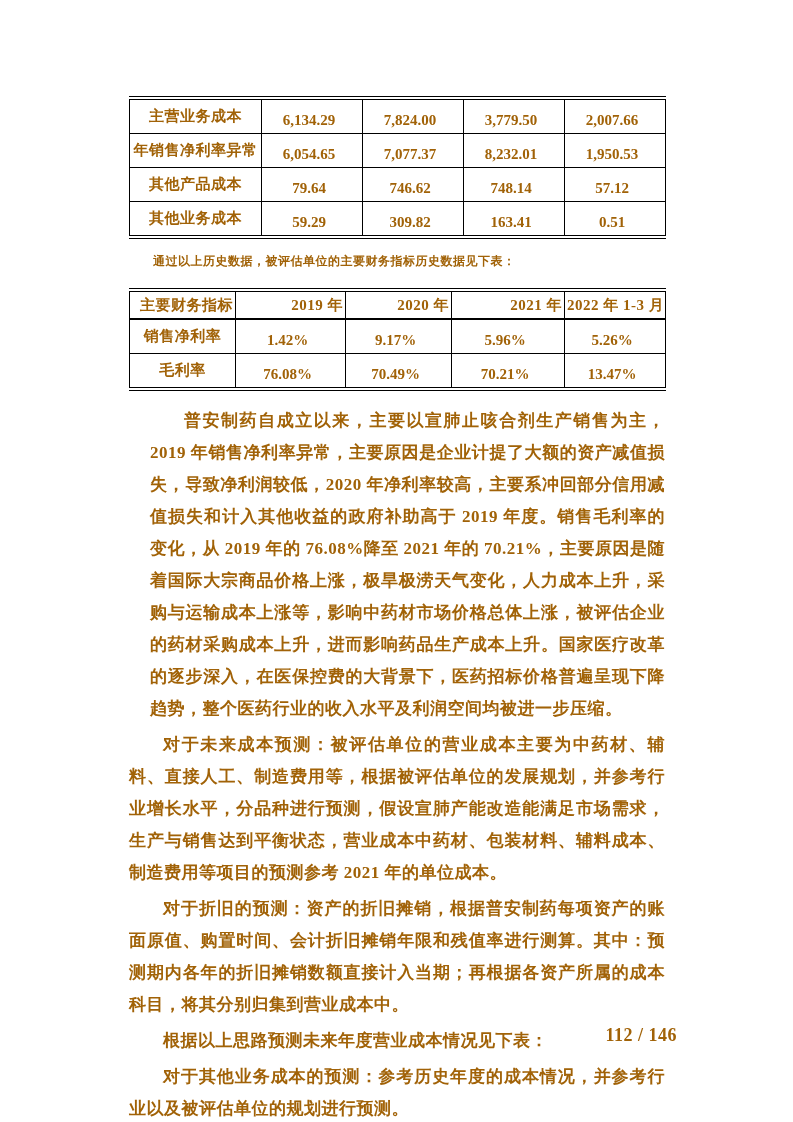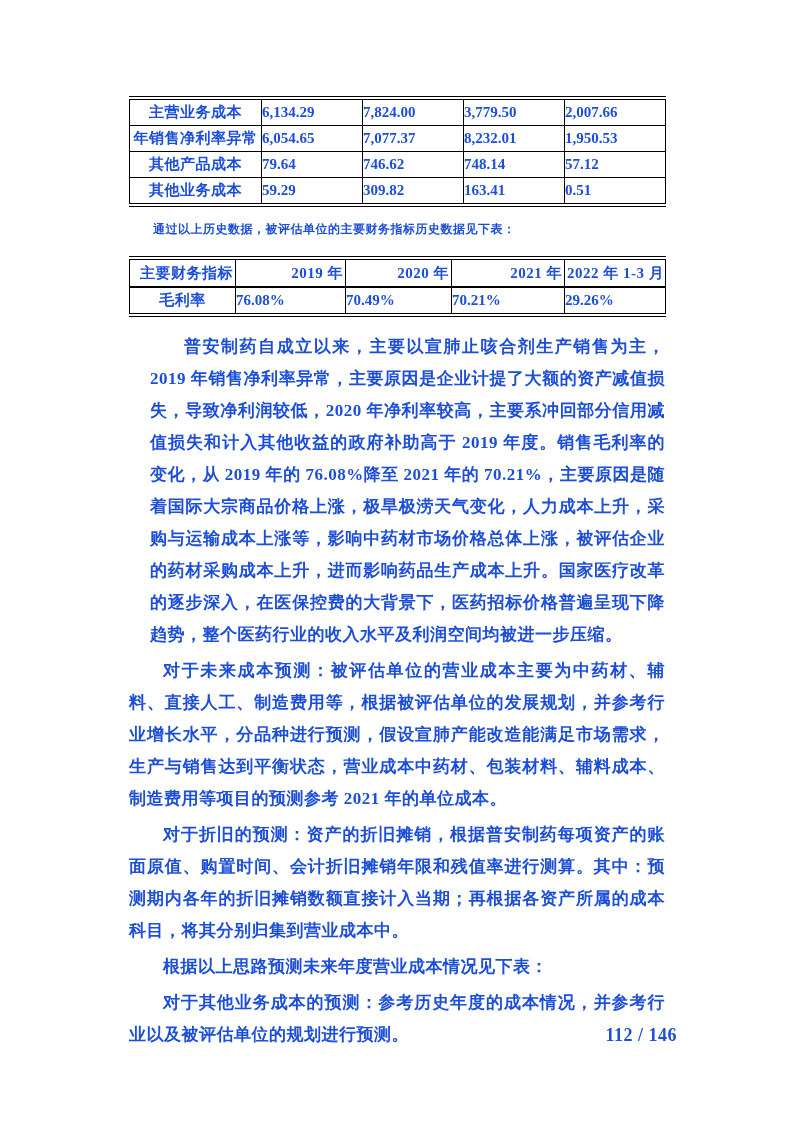--- a/index.html
+++ b/index.html
@@ -5,21 +5,21 @@
   html, body {
     margin: 0;
     padding: 0;
     background: #ffffff;
   }
   .page {
     position: relative;
     width: 793px;
     height: 1122px;
     background: #ffffff;
-    color: #1d4ed8;
+    color: #a16207;
     font-family: "Liberation Serif", "DejaVu Serif", serif;
     overflow: hidden;
   }
   .content {
     position: absolute;
     left: 129px;
     top: 96px;
     width: 536px;
   }
   
@@ -28,22 +28,22 @@
     table-layout: fixed;
     width: 536px;
     font-size: 15px;
     font-weight: bold;
     border-top: 4px double #000;
     border-bottom: 4px double #000;
   }
   .tbl td, .tbl th {
     border: 1px solid #000;
     height: 25px;
-    padding: 0 6px 0 0;
-    text-align: left;
+    padding: 8px 6px 0 0;
+    text-align: center;
     white-space: nowrap;
     overflow: hidden;
     font-weight: bold;
   }
   .tbl td:first-child {
     text-align: center;
     padding: 0 2px;
     letter-spacing: 0.5px;
   }
   .tbl th {
@@ -148,25 +148,32 @@
         <tr>
             <th>主要财务指标</th>
             <th>2019 年</th>
             <th>2020 年</th>
             <th>2021 年</th>
             <th>2022 年 1-3 月</th>
           </tr>
       </thead>
       <tbody>
           <tr>
+            <td>销售净利率</td>
+            <td>1.42%</td>
+            <td>9.17%</td>
+            <td>5.96%</td>
+            <td>5.26%</td>
+          </tr>
+          <tr>
             <td>毛利率</td>
             <td>76.08%</td>
             <td>70.49%</td>
             <td>70.21%</td>
-            <td>29.26%</td>
+            <td>13.47%</td>
           </tr>
         </tbody>
     </table>
 
     <p class="body-p first">普安制药自成立以来，主要以宣肺止咳合剂生产销售为主，2019 年销售净利率异常，主要原因是企业计提了大额的资产减值损失，导致净利润较低，2020 年净利率较高，主要系冲回部分信用减值损失和计入其他收益的政府补助高于 2019 年度。销售毛利率的变化，从 2019 年的 76.08%降至 2021 年的 70.21%，主要原因是随着国际大宗商品价格上涨，极旱极涝天气变化，人力成本上升，采购与运输成本上涨等，影响中药材市场价格总体上涨，被评估企业的药材采购成本上升，进而影响药品生产成本上升。国家医疗改革的逐步深入，在医保控费的大背景下，医药招标价格普遍呈现下降趋势，整个医药行业的收入水平及利润空间均被进一步压缩。</p>
 
     <p class="body-p">对于未来成本预测：被评估单位的营业成本主要为中药材、辅料、直接人工、制造费用等，根据被评估单位的发展规划，并参考行业增长水平，分品种进行预测，假设宣肺产能改造能满足市场需求，生产与销售达到平衡状态，营业成本中药材、包装材料、辅料成本、制造费用等项目的预测参考 2021 年的单位成本。</p>
 
     <p class="body-p">对于折旧的预测：资产的折旧摊销，根据普安制药每项资产的账面原值、购置时间、会计折旧摊销年限和残值率进行测算。其中：预测期内各年的折旧摊销数额直接计入当期；再根据各资产所属的成本科目，将其分别归集到营业成本中。</p>
 

